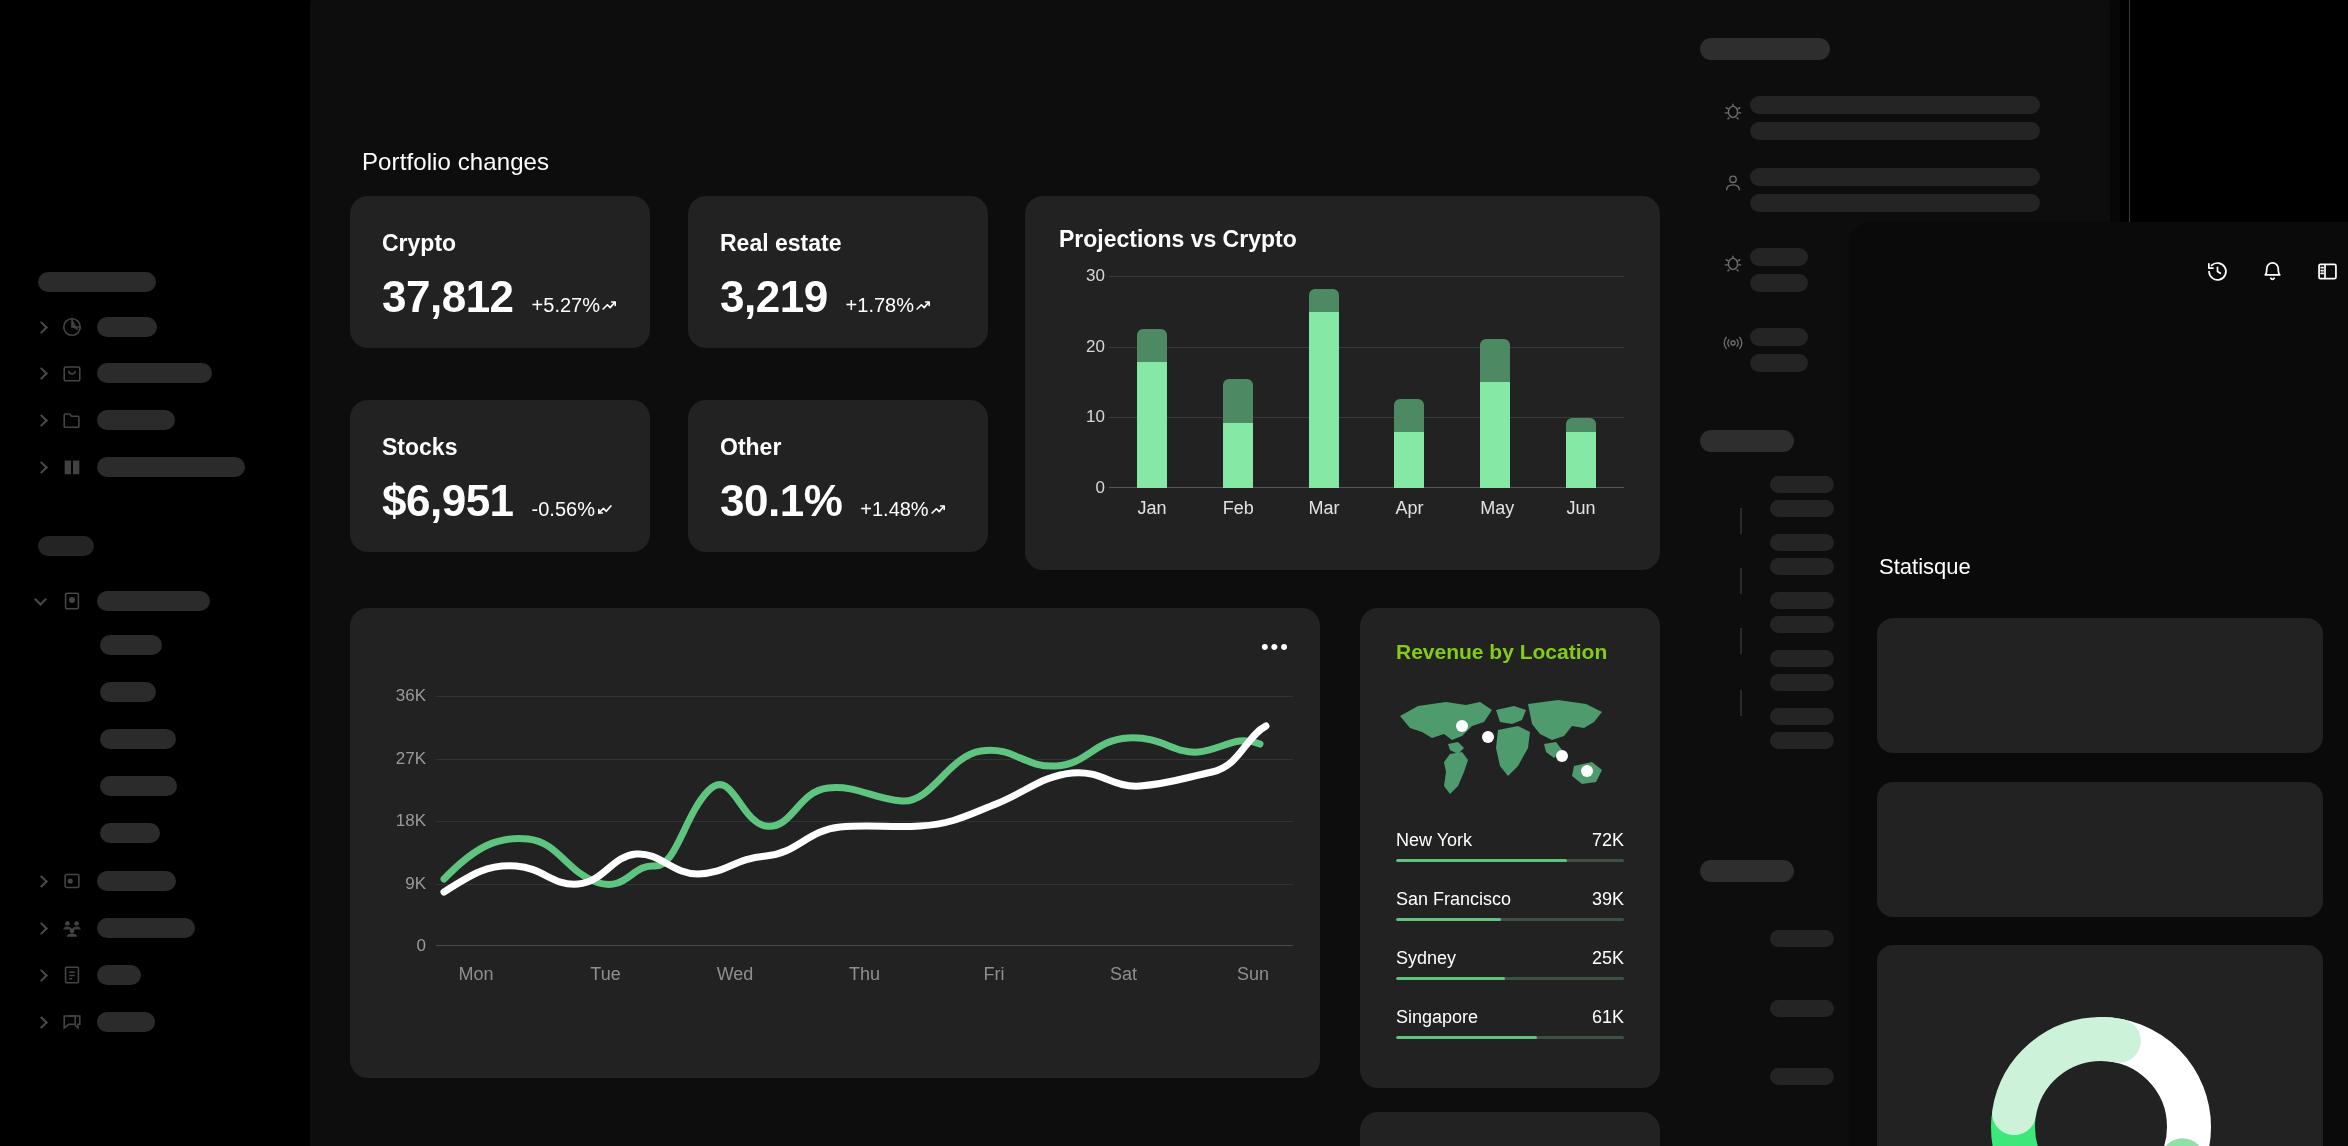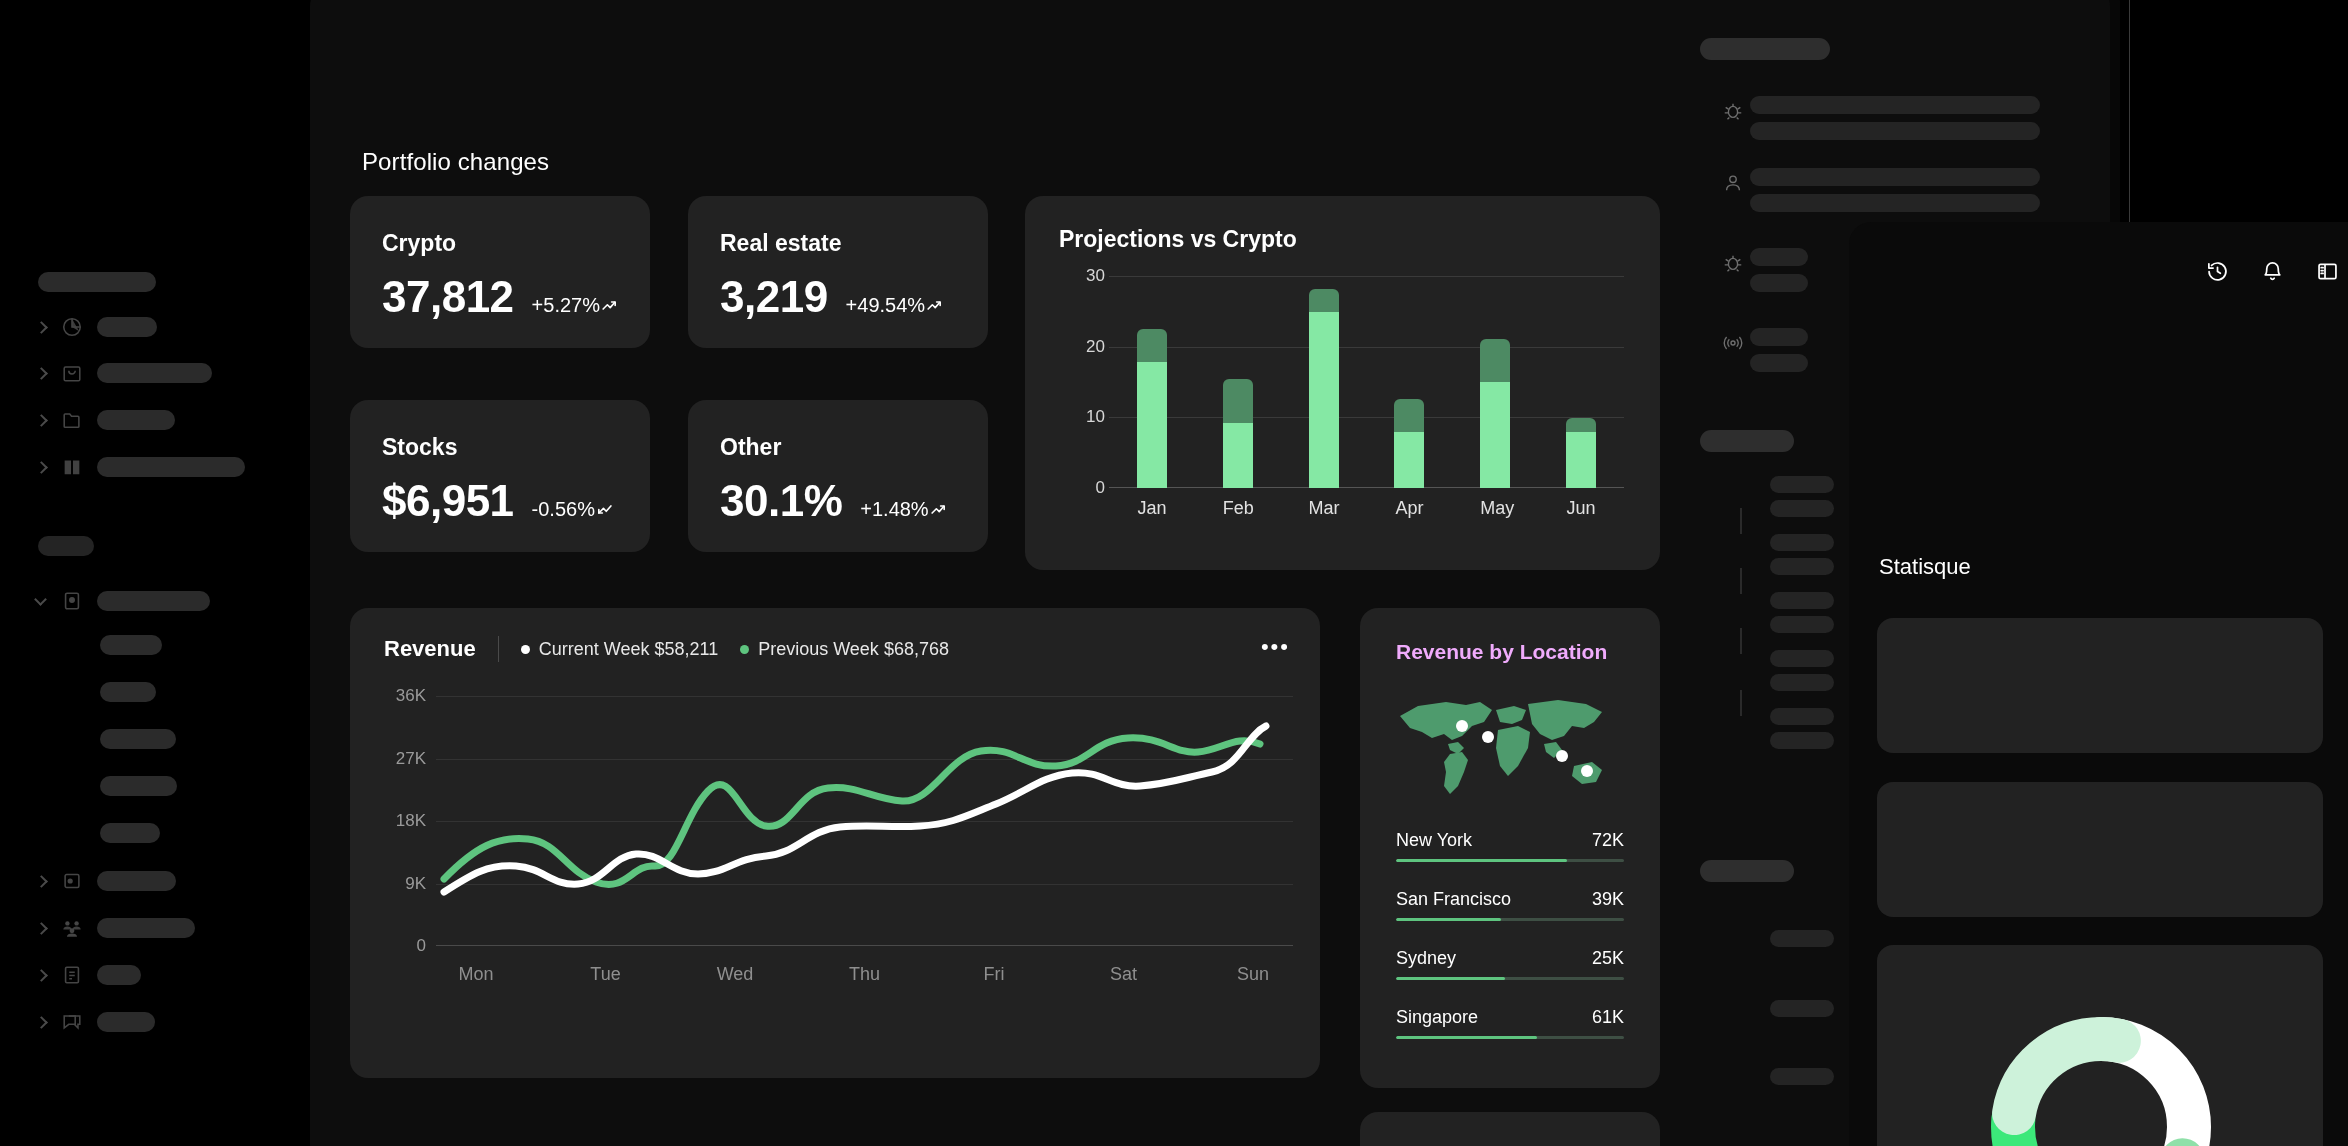--- a/index.html
+++ b/index.html
@@ -138,21 +138,21 @@
   .rev-y span { position: absolute; right: 0; transform: translateY(-50%); color: #9a9a9a; font-size: 17px; margin-left: 20px; }
   .rev-grid { position: absolute; left: 58px; right: 0; top: 0; height: 250px; }
   .rev-grid .gl { position: absolute; left: 0; right: 0; height: 1px; background: #333; }
   .rev-grid .base { position: absolute; left: 0; right: 0; bottom: 0; height: 1px; background: #4a4a4a; }
   #rev-svg { position: absolute; left: 58px; top: 0; width: 857px; height: 250px; }
   .rev-x { position: absolute; left: 58px; right: 0; top: 268px; display: flex; justify-content: space-between; }
   .rev-x span { width: 80px; text-align: center; color: #8f8f8f; font-size: 18px; }
 
   
   #card-loc { left: 1050px; top: 608px; width: 300px; height: 480px; }
-  #loc-title { position: absolute; left: 36px; top: 32px; color: #f0abfc; font-size: 21px; font-weight: 700; }
+  #loc-title { position: absolute; left: 36px; top: 32px; color: #84cc16; font-size: 21px; font-weight: 700; }
   #loc-map { position: absolute; left: 28px; top: 80px; width: 244px; height: 118px; }
   #loc-map svg { width: 244px; height: 118px; display: block; }
   .map-pin { position: absolute; width: 12px; height: 12px; border-radius: 50%; background: #fff; }
   #loc-list { position: absolute; left: 36px; top: 222px; width: 228px; }
   .loc-item { margin-bottom: 27px; }
   .loc-top { display: flex; justify-content: space-between; align-items: baseline; margin-bottom: 8px; }
   .loc-name { color: #ffffff; font-size: 18px; }
   .loc-val  { color: #ffffff; font-size: 18px; }
   .loc-track { height: 3px; background: #3e4f44; border-radius: 2px; overflow: hidden; }
   .loc-fill  { height: 3px; background: #5ec47f; border-radius: 2px; }
@@ -327,21 +327,21 @@
           </span>
         </span>
       </div>
     </div>
 
     <div class="card" id="card-realestate">
       <div class="stat-label">Real estate</div>
       <div class="stat-row">
         <span class="stat-value">3,219</span>
         <span class="stat-delta">
-          <span>+49.54%</span>
+          <span>+1.78%</span>
           <span class="delta-arrow">
             <svg viewBox="0 0 24 24" fill="none" stroke="currentColor" stroke-width="2.3" stroke-linecap="round" stroke-linejoin="round">
               <path d="M3 17l6-6 4 4 6.5-7.5"></path>
                 <path d="M15 7h5v5"></path>
             </svg>
           </span>
         </span>
       </div>
     </div>
 
@@ -423,32 +423,20 @@
           <span>Feb</span>
           <span>Mar</span>
           <span>Apr</span>
           <span>May</span>
           <span>Jun</span>
         </div>
       </div>
     </div>
 
     <div class="card" id="card-revenue">
-      <div id="rev-head">
-        <span id="rev-title">Revenue</span>
-        <span id="rev-divider"></span>
-        <span class="rev-legend">
-          <span class="dot" style="background:#ffffff"></span>
-          <span>Current Week $58,211</span>
-        </span>
-        <span class="rev-legend">
-          <span class="dot" style="background:#5ec47f"></span>
-          <span>Previous Week $68,768</span>
-        </span>
-      </div>
       <div id="rev-dots">•••</div>
 
       <div id="rev-plot">
         <div class="rev-y">
           <span style="top:0%">36K</span>
           <span style="top:25%">27K</span>
           <span style="top:50%">18K</span>
           <span style="top:75%">9K</span>
           <span style="top:100%">0</span>
         </div>

